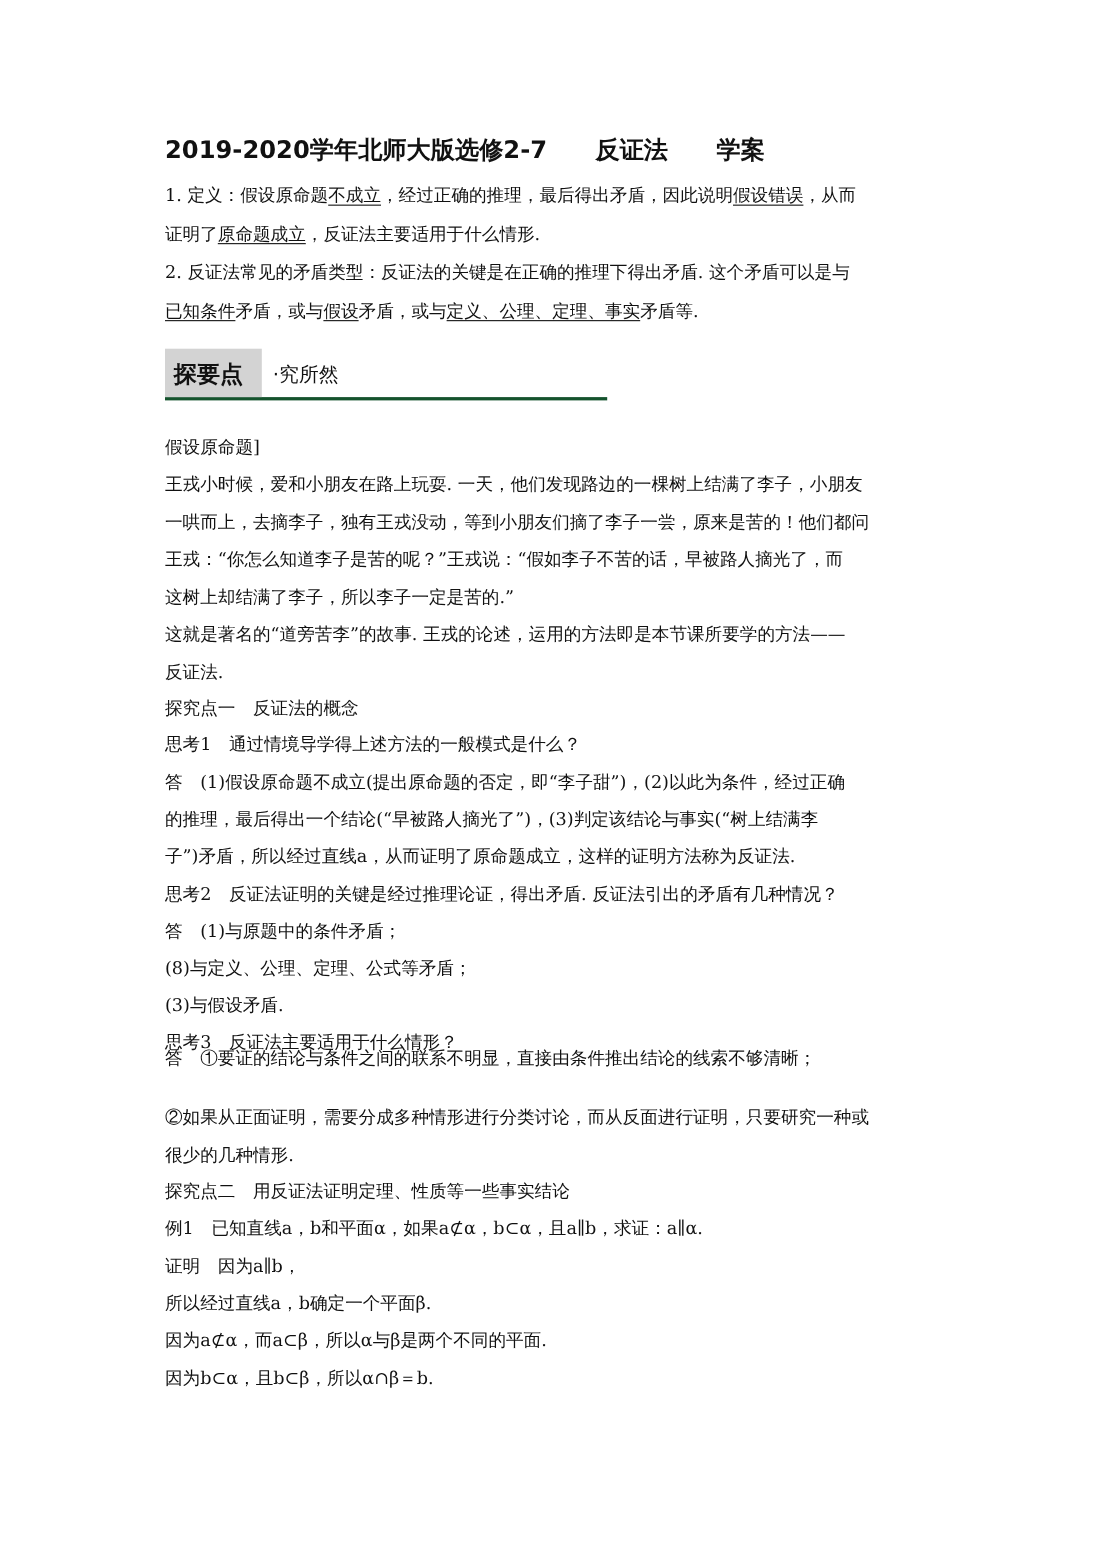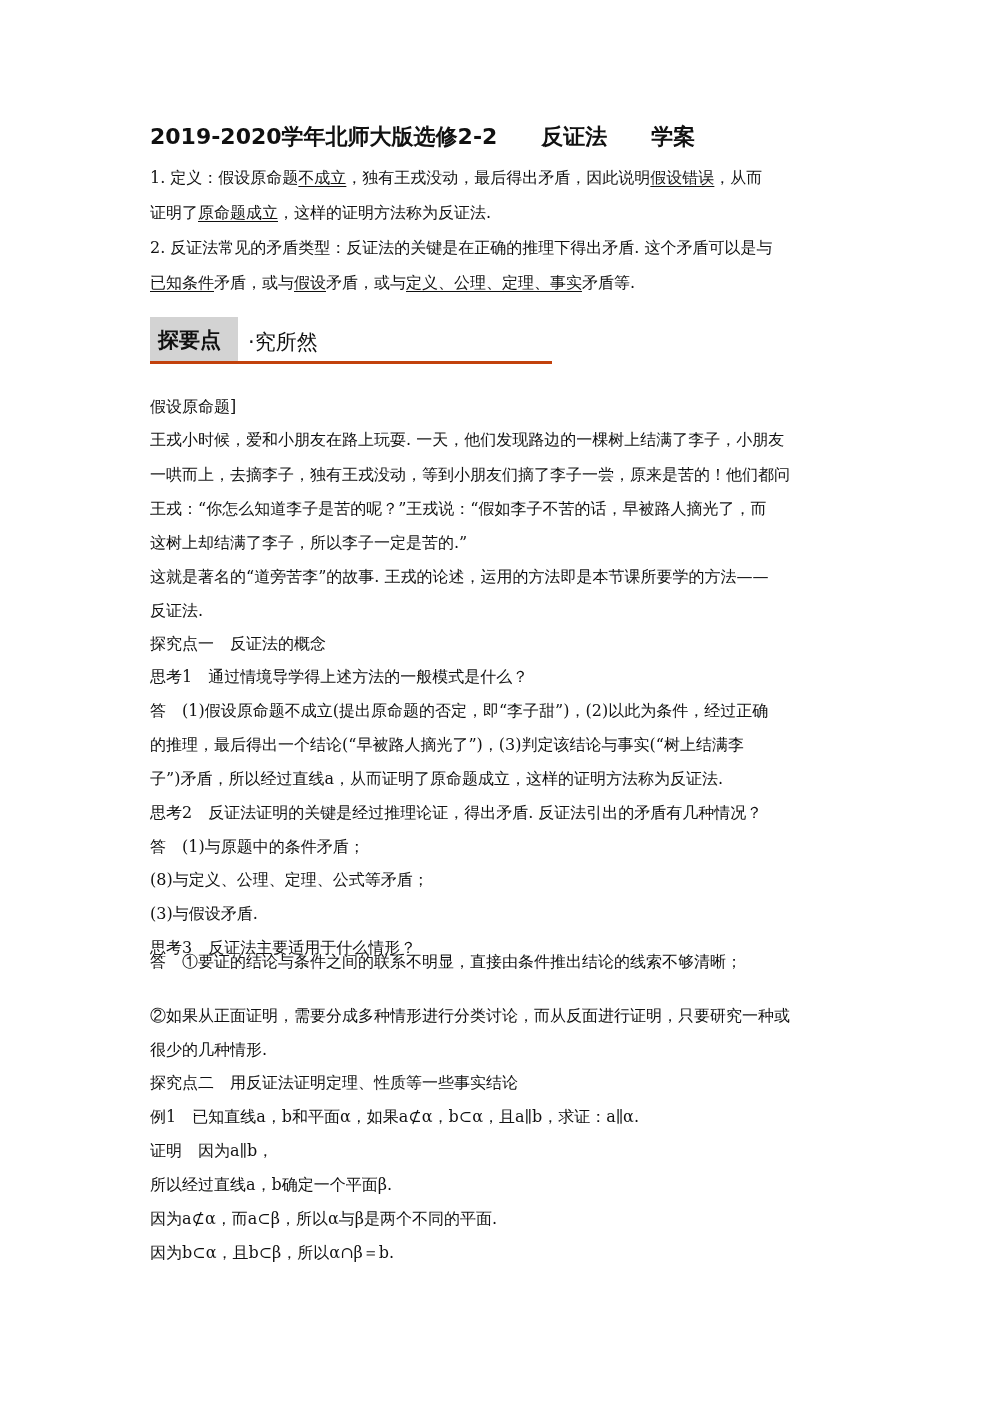--- a/index.html
+++ b/index.html
@@ -4,38 +4,38 @@
 <style>
   html, body { margin: 0; padding: 0; background: #ffffff; }
   body { width: 1000px; height: 1414px; position: relative; overflow: hidden;
          font-family: "DejaVu Serif", "Liberation Serif", serif; color: #111; }
   .page { position: absolute; left: 150px; top: 0; width: 700px; }
   .title { position: absolute; top: 122px; left: 0; font-size: 22px; font-weight: bold; white-space: pre;
            font-family: "DejaVu Sans", sans-serif; letter-spacing: 0px; }
   .line { position: absolute; left: 0; font-size: 16px; white-space: nowrap; line-height: 20px; }
   .u { text-decoration: underline; text-underline-offset: 3px; }
   .section-header { position: absolute; top: 317px; left: 0; width: 402px; height: 44px;
-                    border-bottom: 3px solid #c2410c; }
+                    border-bottom: 3px solid #14532d; }
   .sh-box { position: absolute; left: 0; top: 0; height: 44px; width: 88px; background: #d3d3d3; }
   .sh-main { position: absolute; left: 8px; top: 9px; font-size: 21px; font-weight: bold;
              font-family: "DejaVu Sans", sans-serif; }
-  .sh-sub { position: absolute; left: 98px; top: 11px; font-size: 21px;
+  .sh-sub { position: absolute; left: 98px; top: 11px; font-size: 18px;
             font-family: "DejaVu Sans", sans-serif; }
 </style>
 </head>
 <body>
 
 <div class="page">
-  <div class="title">2019-2020学年北师大版选修2-2　　反证法　　学案</div>
+  <div class="title">2019-2020学年北师大版选修2-7　　反证法　　学案</div>
 
   <div class="line" style="top:168px">
-    <span>1. 定义：假设原命题</span><span class="u">不成立</span><span>，独有王戎没动，最后得出矛盾，因此说明</span><span class="u">假设错误</span><span>，从而</span>
+    <span>1. 定义：假设原命题</span><span class="u">不成立</span><span>，经过正确的推理，最后得出矛盾，因此说明</span><span class="u">假设错误</span><span>，从而</span>
   </div>
   <div class="line" style="top:203px">
-    <span>证明了</span><span class="u">原命题成立</span><span>，这样的证明方法称为反证法.</span>
+    <span>证明了</span><span class="u">原命题成立</span><span>，反证法主要适用于什么情形.</span>
   </div>
   <div class="line" style="top:238px">2. 反证法常见的矛盾类型：反证法的关键是在正确的推理下得出矛盾. 这个矛盾可以是与</div>
   <div class="line" style="top:273px">
     <span class="u">已知条件</span><span>矛盾，或与</span><span class="u">假设</span><span>矛盾，或与</span><span class="u">定义、公理、定理、事实</span><span>矛盾等.</span>
   </div>
 
   <div class="section-header">
     <div class="sh-box"></div>
     <div class="sh-main">探要点</div>
     <div class="sh-sub">·究所然</div>

